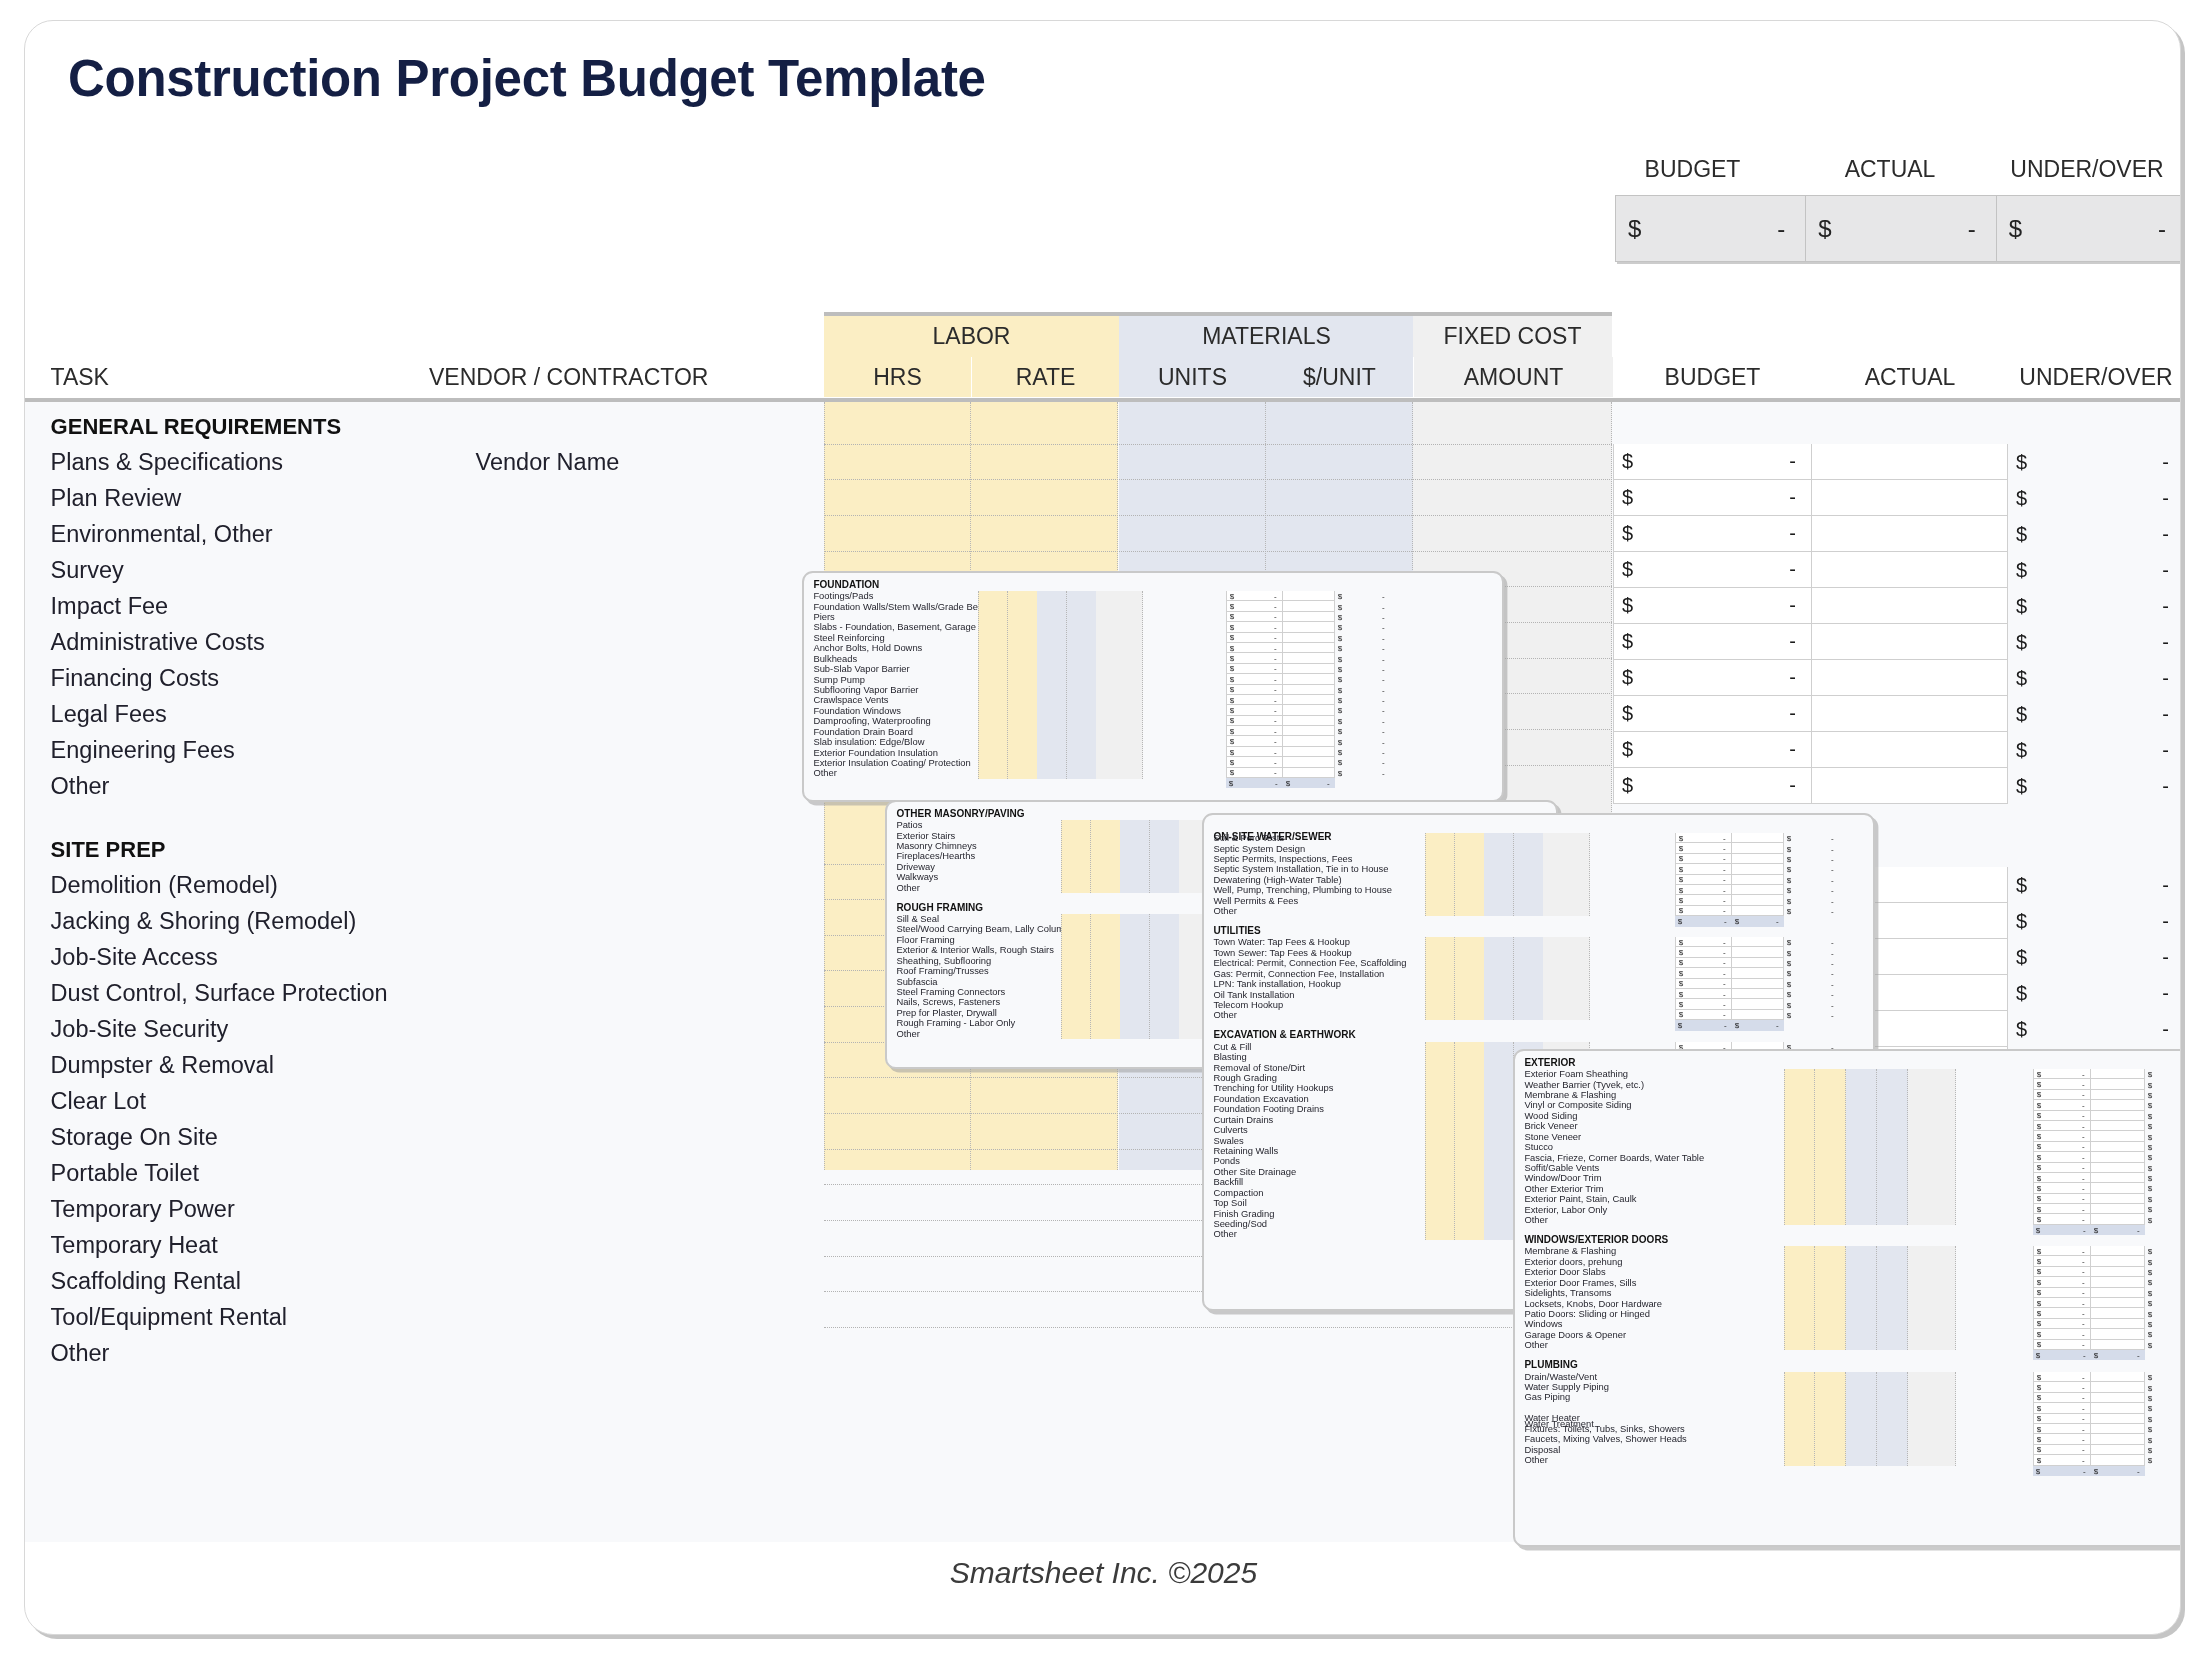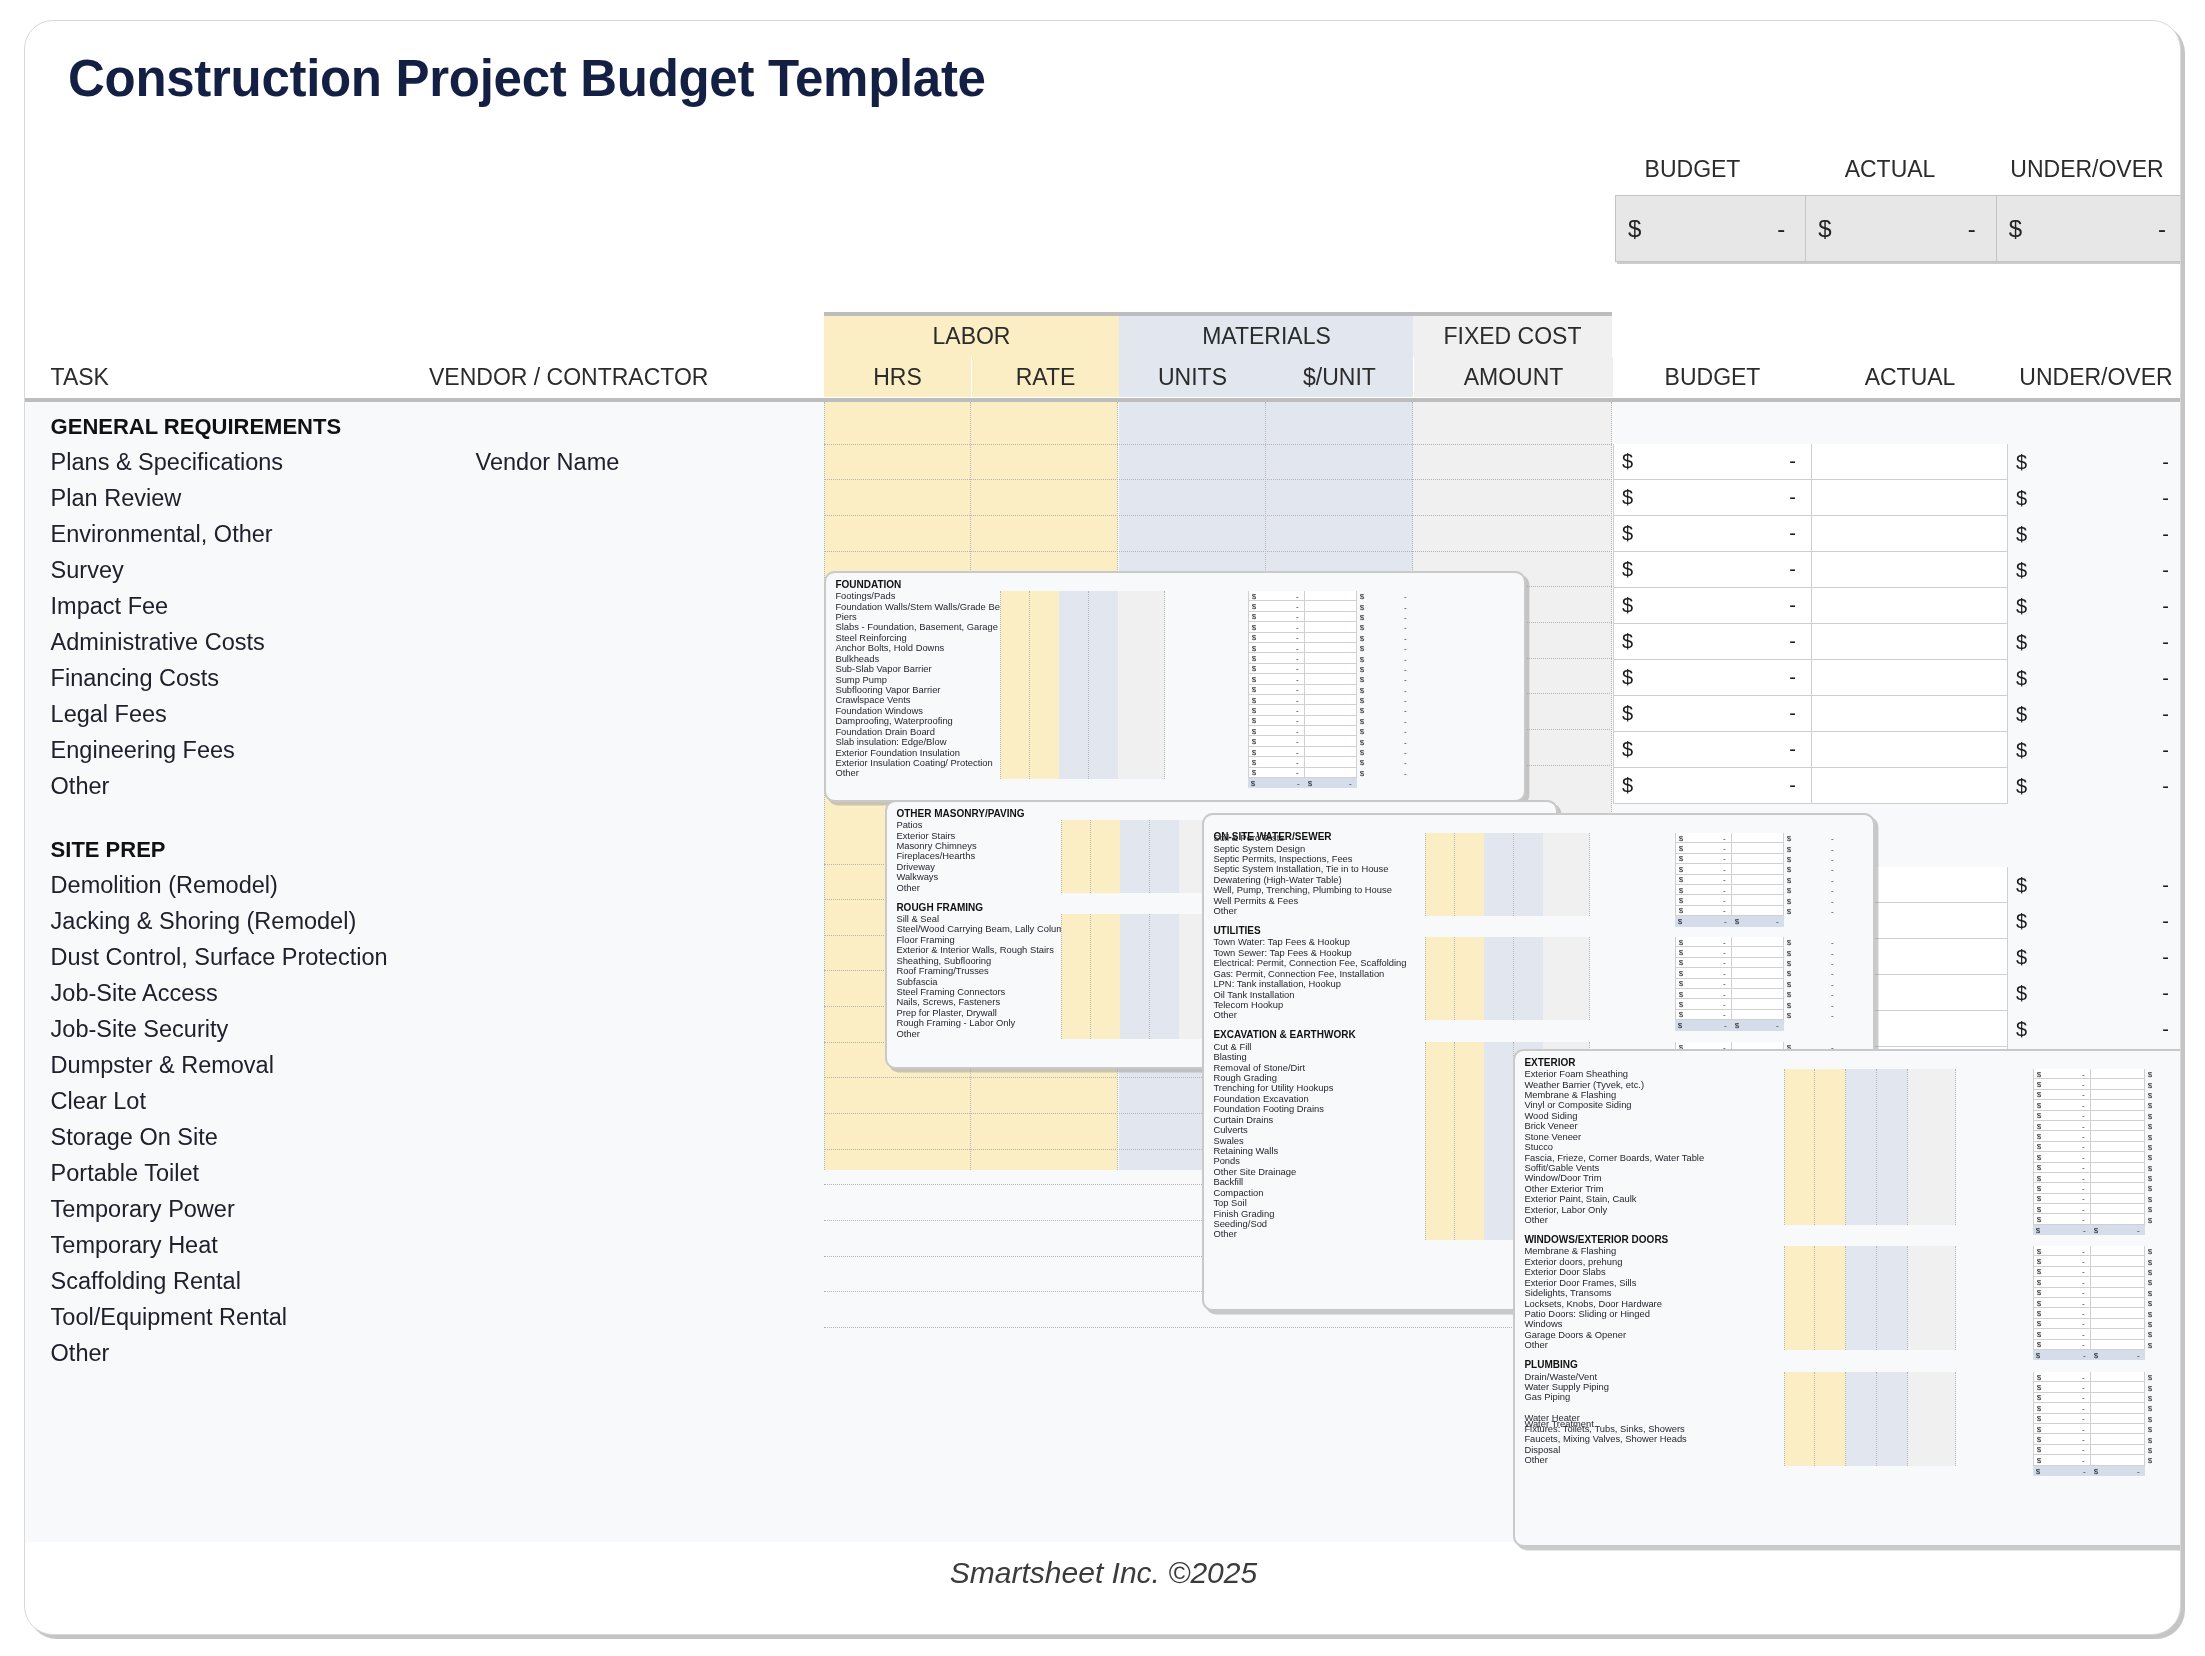--- a/index.html
+++ b/index.html
@@ -311,22 +311,22 @@
         <div class="task-row"><span>Impact Fee</span></div>
         <div class="task-row"><span>Administrative Costs</span></div>
         <div class="task-row"><span>Financing Costs</span></div>
         <div class="task-row"><span>Legal Fees</span></div>
         <div class="task-row"><span>Engineering Fees</span></div>
         <div class="task-row"><span>Other</span></div>
         <div class="grp-gap"></div>
         <div class="grp-title">SITE PREP</div>
         <div class="task-row"><span>Demolition (Remodel)</span></div>
         <div class="task-row"><span>Jacking &amp; Shoring (Remodel)</span></div>
+        <div class="task-row"><span>Job-Site Access</span></div>
         <div class="task-row"><span>Dust Control, Surface Protection</span></div>
-        <div class="task-row"><span>Job-Site Access</span></div>
         <div class="task-row"><span>Job-Site Security</span></div>
         <div class="task-row"><span>Dumpster &amp; Removal</span></div>
         <div class="task-row"><span>Clear Lot</span></div>
         <div class="task-row"><span>Storage On Site</span></div>
         <div class="task-row"><span>Portable Toilet</span></div>
         <div class="task-row"><span>Temporary Power</span></div>
         <div class="task-row"><span>Temporary Heat</span></div>
         <div class="task-row"><span>Scaffolding Rental</span></div>
         <div class="task-row"><span>Tool/Equipment Rental</span></div>
         <div class="task-row"><span>Other</span></div>
@@ -599,21 +599,21 @@
             <span class="sym">$</span>
             <span class="val">-</span>
           </div>
         </div>
       </div>
     <div class="subtotal-strip">
       <span class="val">-</span>
     </div>
   </div>
 
-  <div class="panel" id="panel-foundation" style="left:799px; top:550px; width:702px; height:231px;text-align:center;">
+  <div class="panel" id="panel-foundation" style="left:777px; top:550px; width:702px; height:231px;text-align:center;">
     <div class="pbody">
         <div class="p-sec-title p-left" style="top: 6.7px;">FOUNDATION</div>
         <div class="p-item p-left" style="top: 18px;">Footings/Pads</div>
         <div class="p-item p-left" style="top: 29px;">Foundation Walls/Stem Walls/Grade Beams</div>
         <div class="p-item p-left" style="top: 39px;">Piers</div>
         <div class="p-item p-left" style="top: 49px;">Slabs - Foundation, Basement, Garage</div>
         <div class="p-item p-left" style="top: 60px;">Steel Reinforcing</div>
         <div class="p-item p-left" style="top: 70px;">Anchor Bolts, Hold Downs</div>
         <div class="p-item p-left" style="top: 81px;">Bulkheads</div>
         <div class="p-item p-left" style="top: 91px;">Sub-Slab Vapor Barrier</div>

